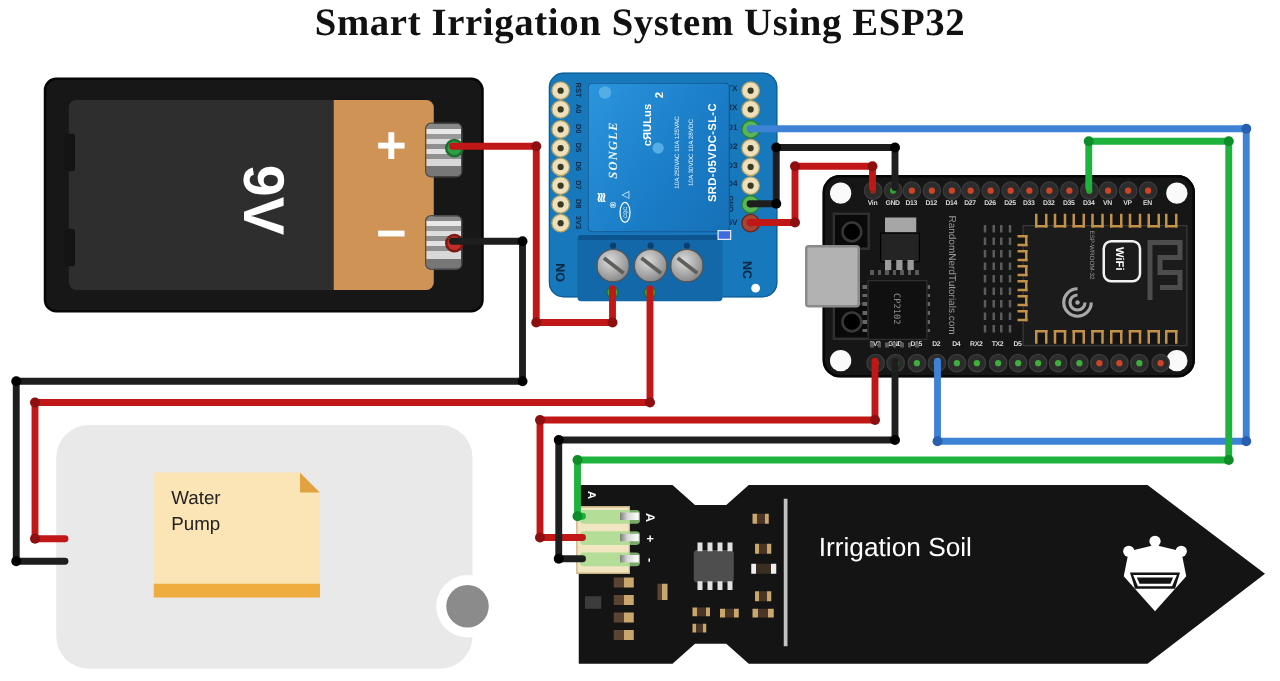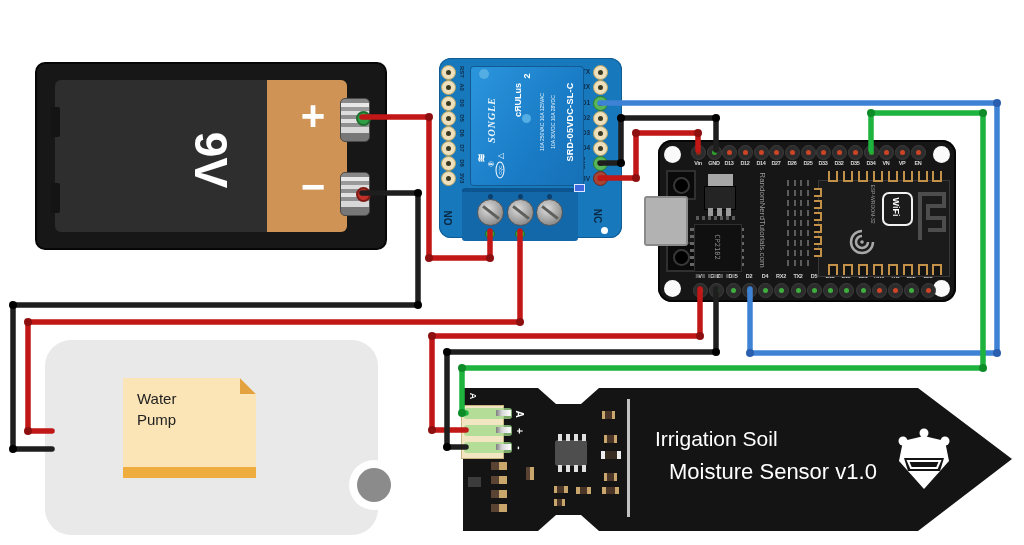--- a/index.html
+++ b/index.html
@@ -83,20 +83,21 @@
   .s-t2{left:214px;top:74px;font-size:22px;color:#fff}
 
   #wires{left:0;top:0;pointer-events:none}
   .jr{fill:#8e0f0f}.jk{fill:#000}.jb{fill:#2a5fb0}.jg{fill:#0d8c28}
 </style>
 </head>
 <body>
 
 <div id="stage">
 
+  <div id="title" class="abs">Smart Irrigation System Using ESP32</div>
 
   <div id="battery" class="abs">
     <div class="abs bat-frame"></div>
     <div class="abs bat-body">
       <div class="abs bat-orange"></div>
     </div>
     <div class="abs bat-clip" style="left:16px;top:45px"></div>
     <div class="abs bat-clip" style="left:16px;top:121px"></div>
     <span class="vt" style="left:176px;top:98px;font:700 46px 'Liberation Sans',sans-serif;color:#fff">9V</span>
     <div class="abs bat-sign" style="left:256px;top:33px">+</div>
@@ -446,21 +447,20 @@
     <i class="abs smd" style="left:121px;top:102px;width:15px;height:7px"></i>
     <i class="abs smd" style="left:99px;top:114px;width:11px;height:7px"></i>
     <i class="abs pad2" style="left:36px;top:77px;width:16px;height:8px"></i>
     <i class="abs pad2" style="left:36px;top:91px;width:16px;height:8px"></i>
     <i class="abs pad2" style="left:36px;top:105px;width:16px;height:8px"></i>
     <i class="abs pad2" style="left:36px;top:119px;width:16px;height:8px"></i>
     <i class="abs pad2" style="left:71px;top:82px;width:8px;height:13px"></i>
     <i class="abs" style="left:13px;top:92px;width:13px;height:10px;background:#3c3c3c"></i>
     <div class="abs divider"></div>
     <div class="abs s-t1">Irrigation Soil</div>
-    <div class="abs s-t2">Moisture Sensor v1.0</div>
     <svg class="abs" style="left:436px;top:42px" width="66" height="66">
       <g fill="#ffffff">
         <circle cx="12" cy="14" r="4.5"></circle>
           <circle cx="33" cy="6" r="4.5"></circle>
           <circle cx="54" cy="14" r="4.5"></circle>
         <path d="M12 14 L33 9 L54 14 L58 34 L33 62 L8 34 Z"></path>
       </g>
       <path d="M13 31 L53 31 L49 44 L17 44 Z" fill="#141414"></path>
       <path d="M17 34 L49 34 L46 41 L20 41 Z" fill="none" stroke="#fff" stroke-width="2"></path>
     </svg>

